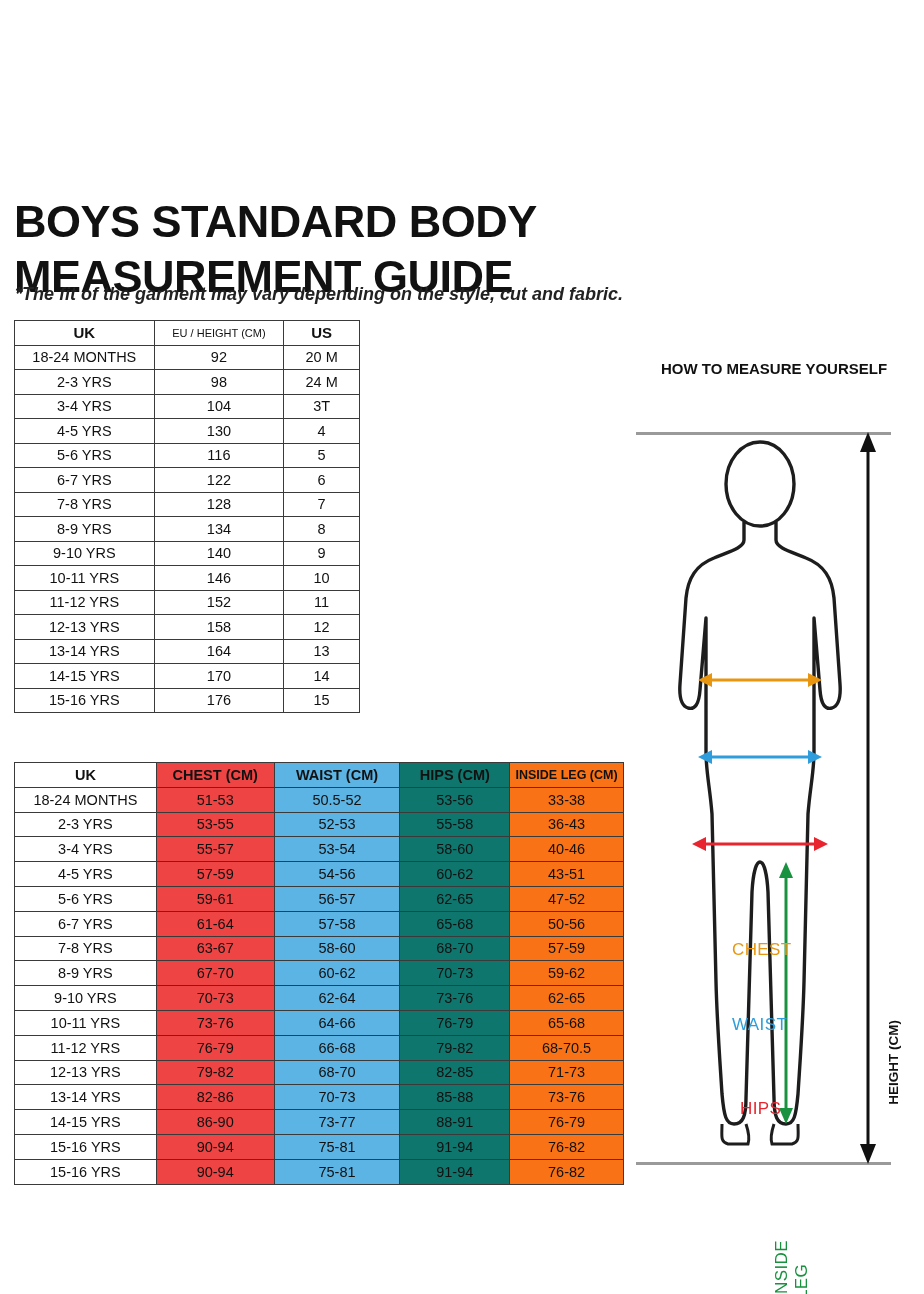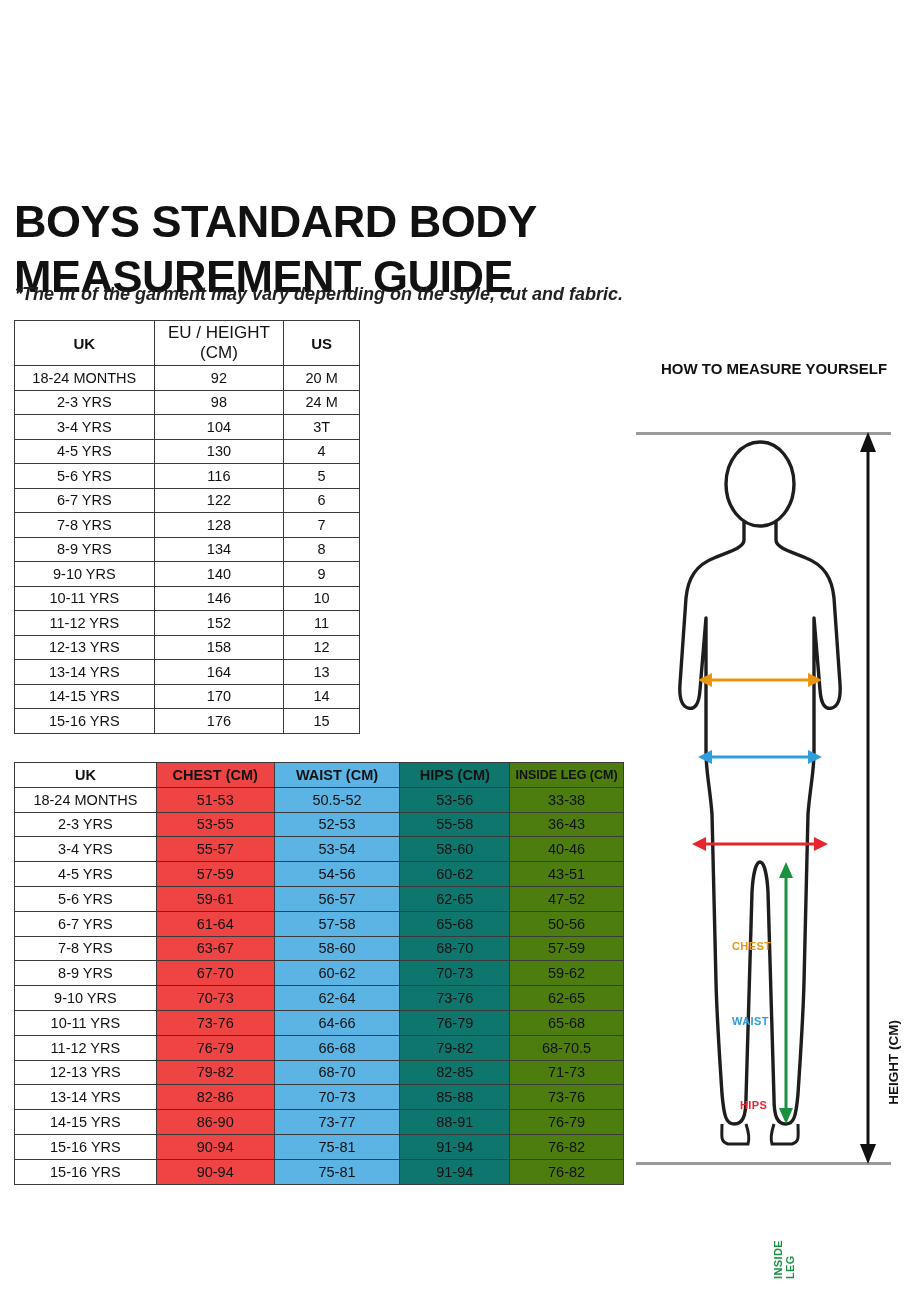--- a/index.html
+++ b/index.html
@@ -54,21 +54,21 @@
     padding: 2px 4px;
     height: 24.5px;
     font-weight: normal;
     color: #111;
   }
   .size-table thead th {
     font-weight: bold;
     font-size: 15px;
   }
   .size-table thead th.small {
-    font-size: 17px;
+    font-size: 11px;
     font-weight: normal;
   }
   .size-table col.c1 { width: 140px; }
   .size-table col.c2 { width: 130px; }
   .size-table col.c3 { width: 76px; }
 
   
   .meas-table {
     position: absolute;
     left: 14px;
@@ -92,21 +92,21 @@
   }
   .meas-table thead th.hdr-small { font-size: 12.5px; }
   .meas-table col.m1 { width: 142px; }
   .meas-table col.m2 { width: 118px; }
   .meas-table col.m3 { width: 126px; }
   .meas-table col.m4 { width: 110px; }
   .meas-table col.m5 { width: 114px; }
   .chestc  { background: #ef4444; }
   .waistc  { background: #5cb4e4; }
   .hipsc   { background: #0f766e; }
-  .legc    { background: #4d7c0f; }
+  .legc    { background: #f97316; }
 
   
   .measure-panel {
     position: absolute;
     left: 636px;
     top: 360px;
     width: 276px;
     height: 810px;
   }
   .measure-title {
@@ -127,22 +127,22 @@
   }
   .rule-bottom {
     position: absolute;
     left: 0; top: 802px;
     width: 255px; height: 3px;
     background: #9a9a9a;
   }
   .body-svg { position: absolute; left: 0; top: 62px; }
   .label {
     position: absolute;
-    font-size: 11px;
-    font-weight: bold;
+    font-size: 17px;
+    font-weight: normal;
     letter-spacing: 0.4px;
   }
   .lbl-chest { left: 96px; top: 580px; color: #e8960f; }
   .lbl-waist { left: 96px; top: 655px; color: #2f9ddb; }
   .lbl-hips  { left: 104px; top: 739px; color: #e8252f; }
   .lbl-leg {
     left: 136px; top: 880px;
     color: #18923f;
     writing-mode: vertical-rl;
     text-orientation: mixed;

